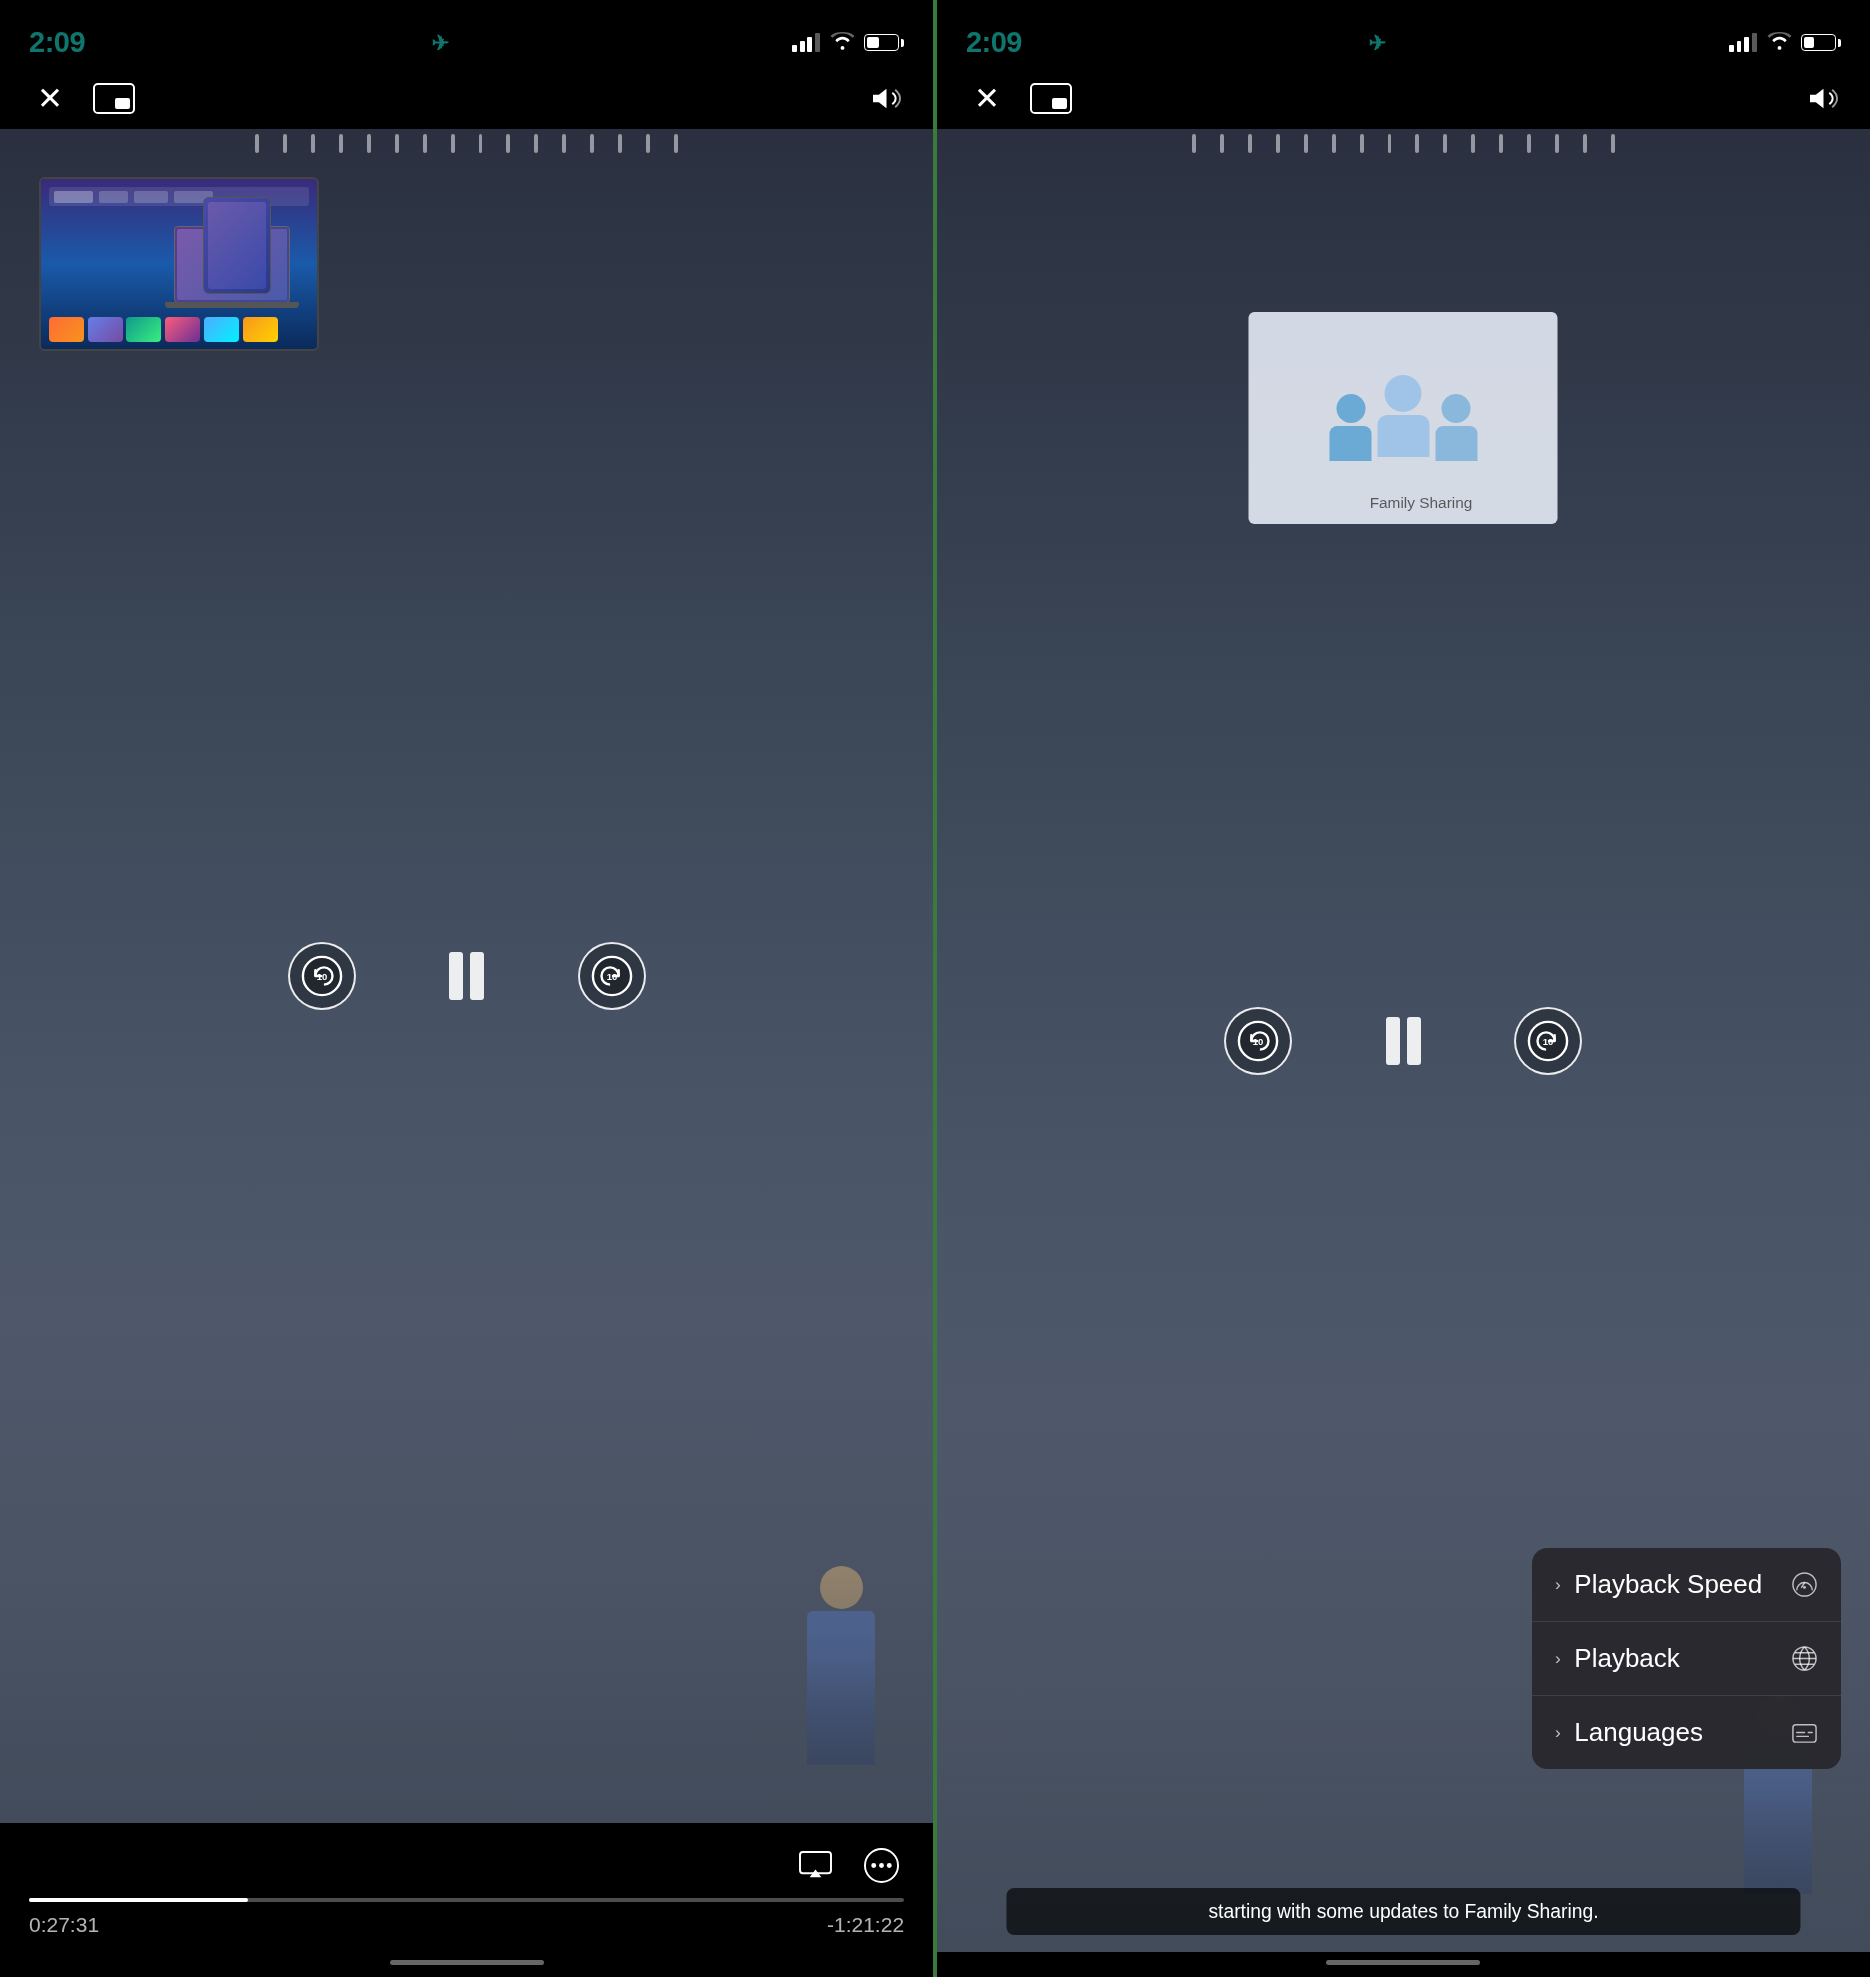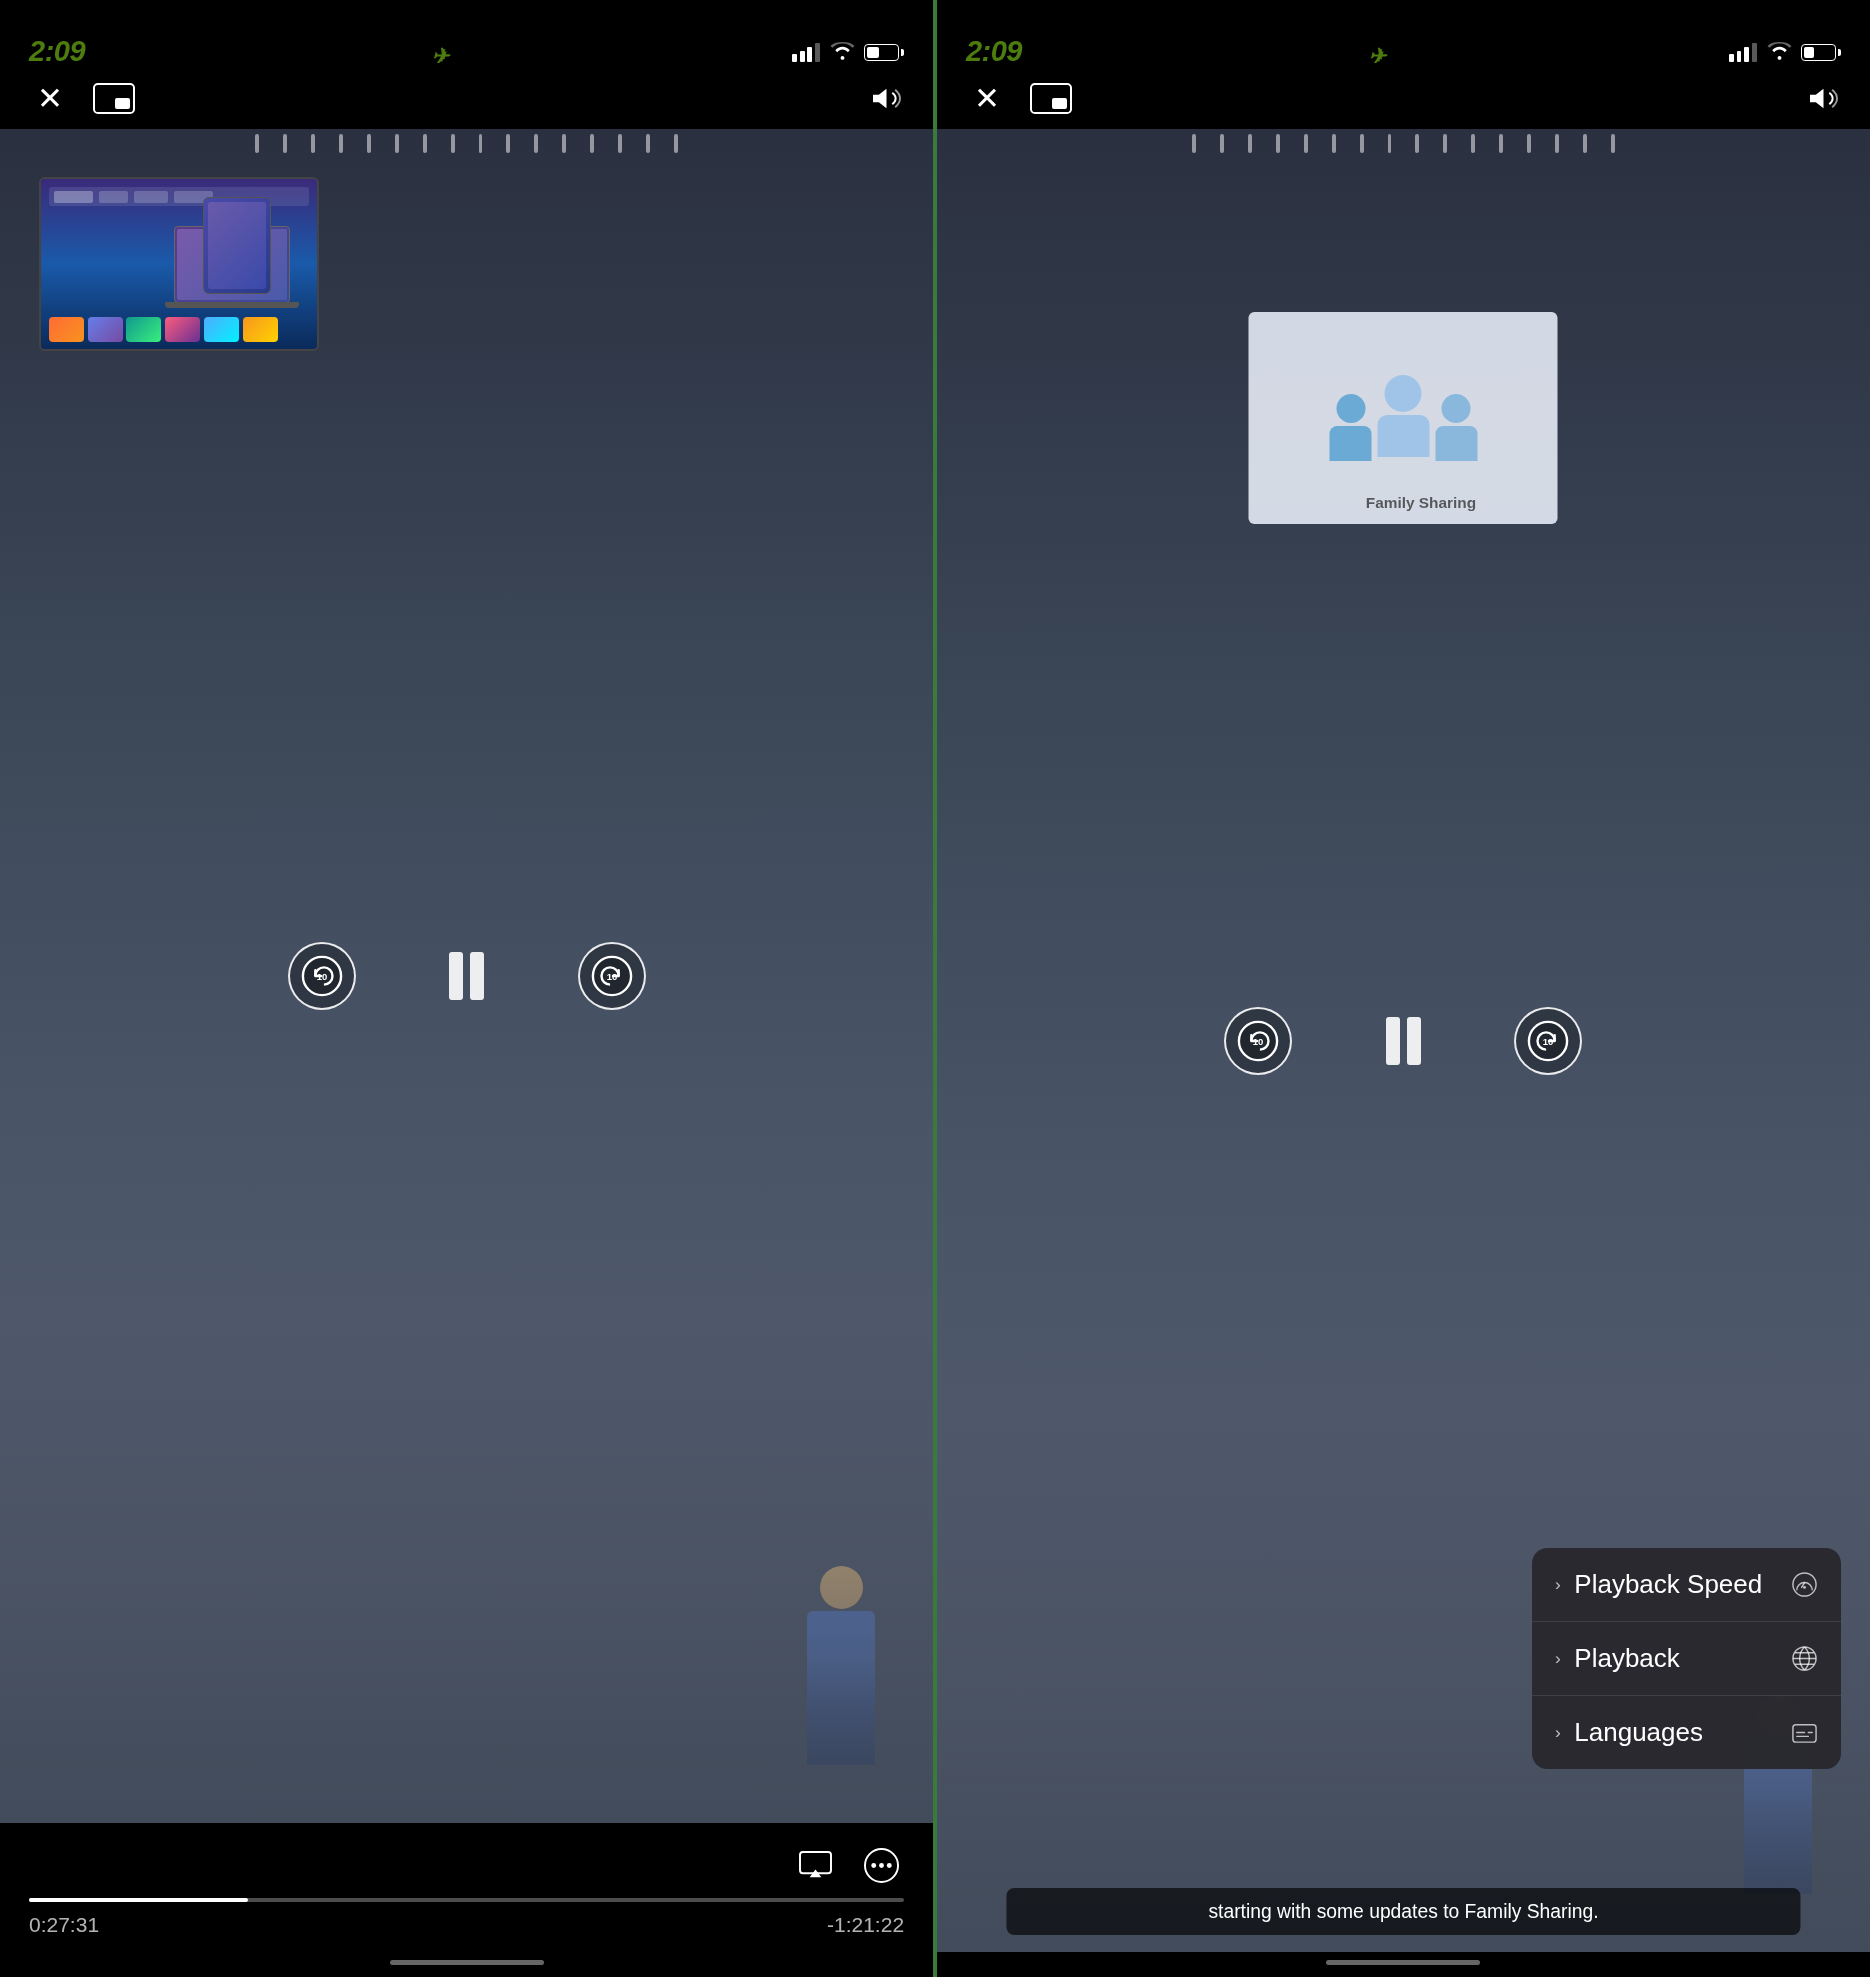--- a/index.html
+++ b/index.html
@@ -30,27 +30,26 @@
     .divider {
       width: 3.9px;
       background: #3a7a3a;
       flex-shrink: 0;
     }
 
     
     .status-bar {
       display: flex;
       justify-content: space-between;
-      align-items: flex-end;
+      align-items: center;
       padding: 17.4px 29px 0 29px;
       height: 68px;
-      color: #4d7c0f;
+      color: #0f766e;
       font-size: 27px;
       font-weight: 600;
-      font-style: italic;
     }
 
     .status-time {
       font-size: 29px;
       font-weight: 700;
       letter-spacing: -0.5px;
     }
 
     .status-icons {
       display: flex;
@@ -630,21 +629,21 @@
               </div>
 
               <div style="display:flex;flex-direction:column;align-items:center;gap:2.9px;">
                 <div style="width:29px;height:29px;background:#8ab8dc;border-radius:50%;"></div>
                 <div style="width:42px;height:35px;background:#8ab8dc;border-radius:7.7px 7.7px 0 0;"></div>
               </div>
             </div>
           </div>
         </div>
 
-        <div style="position:absolute;bottom:11.6px;left:16px;right:0;text-align:center;font-size:15.4px;color:rgba(0,0,0,0.6);font-weight:700;margin-left:19px;">Family Sharing</div>
+        <div style="position:absolute;bottom:11.6px;left:16px;right:0;text-align:center;font-size:15.4px;color:rgba(0,0,0,0.6);font-weight:400;margin-left:19px;">Family Sharing</div>
       </div>
 
       <div style="position:absolute;right:58px;bottom:58px;">
         <div style="width:43px;height:43px;background:#c8a87a;border-radius:50%;margin:0 auto 1.9px;"></div>
         <div style="width:68px;height:154px;background:linear-gradient(180deg,#5a7abf 30%,#3a4a7a 100%);border-radius:5.8px 5.8px 0 0;"></div>
       </div>
 
       <div class="floor-reflection"></div>
 
       <div class="video-controls-overlay">

